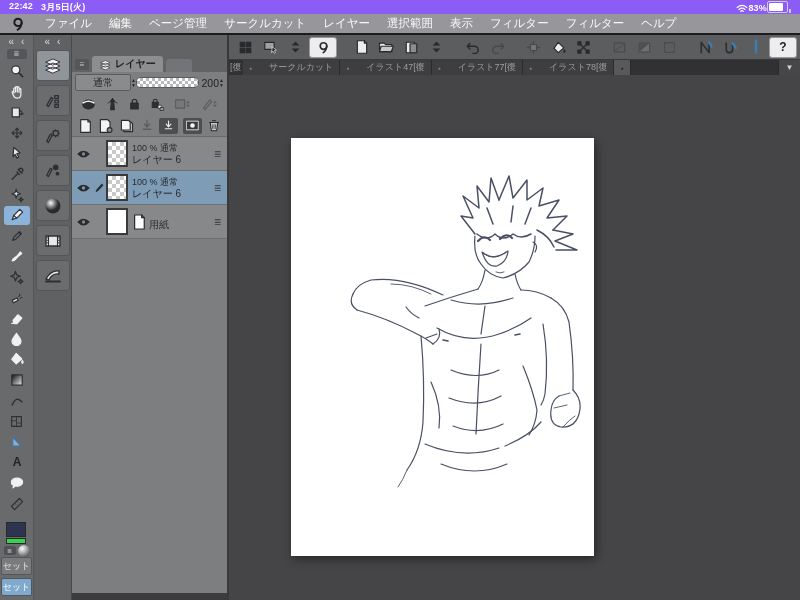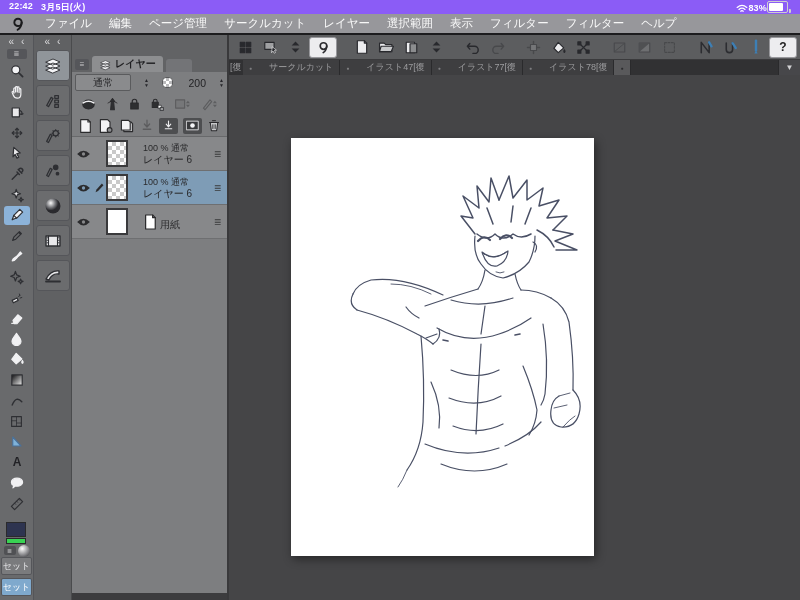--- a/index.html
+++ b/index.html
@@ -58,21 +58,21 @@
   
   .layerpal{width:155px;background:#7d7e80;display:flex;flex-direction:column;
     border-right:2px solid #39393b;flex:none}
   .pal-topgap{height:20px;background:#626365}
   .pal-tabs{height:17px;background:#626365;display:flex;align-items:flex-end;padding-left:3px;gap:3px}
   .pal-menu-icon{width:14px;height:11px;background:#55565a;color:#cacacc;font-size:8px;line-height:11px;
     text-align:center;border-radius:2px;margin-bottom:2px}
   .pal-tab{height:16px;background:#8d8e90;border-radius:3px 3px 0 0;display:flex;align-items:center;
     gap:3px;padding:0 7px;font-size:10px;color:#1f1f21;font-weight:bold}
   .pal-tab-faded{height:13px;width:26px;background:#737477;border-radius:3px 3px 0 0}
-  .blend-row{height:21px;display:flex;align-items:center;padding:0 3px;gap:13px}
+  .blend-row{height:21px;display:flex;align-items:center;padding:0 3px;gap:0}
   .blend-select{width:54px;height:15px;background:#8a8b8d;border:1px solid #5a5b5d;border-radius:2px;
     font-size:10px;color:#232325;display:flex;align-items:center;justify-content:center}
   .spin{display:flex;flex-direction:column;font-size:5px;color:#27272b;line-height:5px;text-align:center}
   .slider-track{flex:1;height:9px;border:1px solid #5a5b5d;border-radius:4px;background-color:#fff;
     background-image:linear-gradient(45deg,#b9b9bb 25%,transparent 25%,transparent 75%,#b9b9bb 75%),
       linear-gradient(45deg,#b9b9bb 25%,transparent 25%,transparent 75%,#b9b9bb 75%);
     background-size:6px 6px;background-position:0 0,3px 3px}
   .opacity-val{font-size:10.5px;color:#232325;width:20px;text-align:right}
   .lp-icons1,.lp-icons2{display:flex;align-items:center;justify-content:space-around;padding:0 3px}
   .lp-icons1{height:22px}.lp-icons2{height:21px}
@@ -82,21 +82,21 @@
   .layer-list{border-top:1px solid #68696b}
   .layer-row{height:33px;background:#87888a;border-bottom:1px solid #6e6f71;display:flex;align-items:center;padding:0 2px}
   .layer-row.selected{background:#7e9cb6}
   .lr-eye{width:19px;display:flex;justify-content:center}
   .lr-edit{width:13px;display:flex;justify-content:center}
   .lr-thumb{width:22px;height:27px;border:2px solid #3a3a3c;box-sizing:border-box;background:#fff;flex:none}
   .checker{background-color:#fff;
     background-image:linear-gradient(45deg,#c9c9c9 25%,transparent 25%,transparent 75%,#c9c9c9 75%),
       linear-gradient(45deg,#c9c9c9 25%,transparent 25%,transparent 75%,#c9c9c9 75%);
     background-size:8px 8px;background-position:0 0,4px 4px}
-  .lr-text{flex:1;padding-left:15px;font-size:9px;color:#2a2a2c;line-height:12px;overflow:hidden;white-space:nowrap}
+  .lr-text{flex:1;padding-left:4px;font-size:9px;color:#2a2a2c;line-height:12px;overflow:hidden;white-space:nowrap}
   .lr-name{font-size:10px}
   .lr-handle{width:15px;color:#38383a;font-size:12px;text-align:center}
   .pal-empty{flex:1}
   .pal-bottom{height:7px;background:#3c3c3e}
 
   
   .canvasregion{flex:1;display:flex;flex-direction:column;background:#454547;min-width:0}
   .commandbar{height:24px;background:#5c5d5f;display:flex;align-items:center;padding:0 5px;gap:2px;
     border-bottom:1px solid #3a3a3c;flex:none}
   .cbtn{width:23px;height:19px;display:flex;align-items:center;justify-content:center;border-radius:3px;flex:none}

